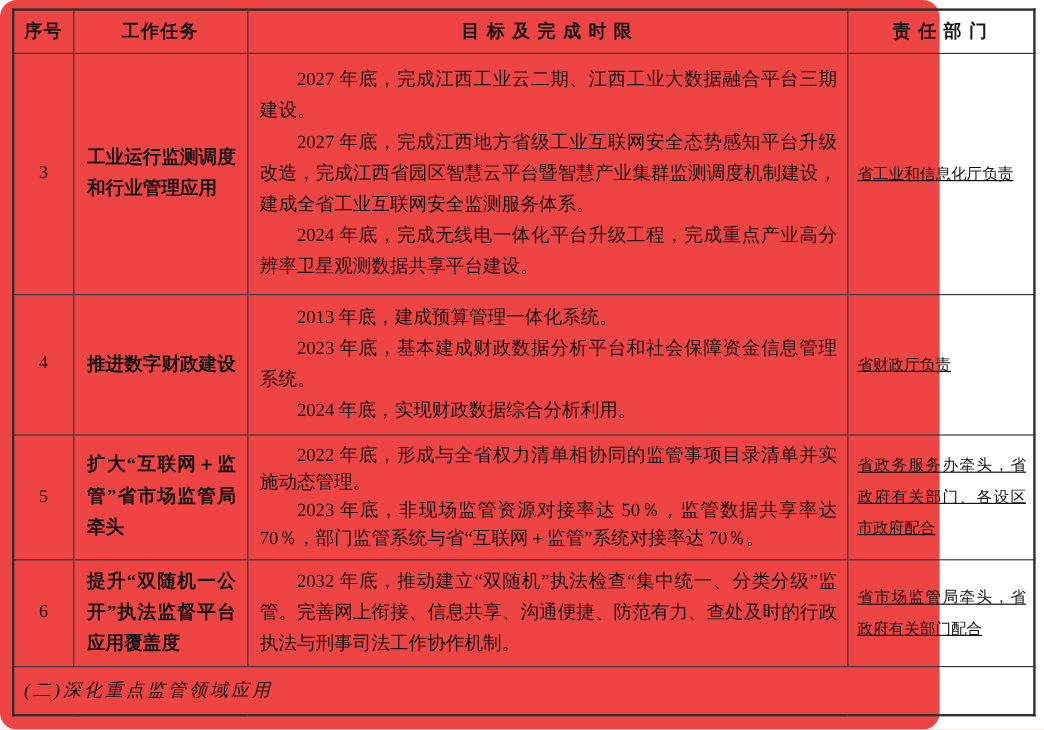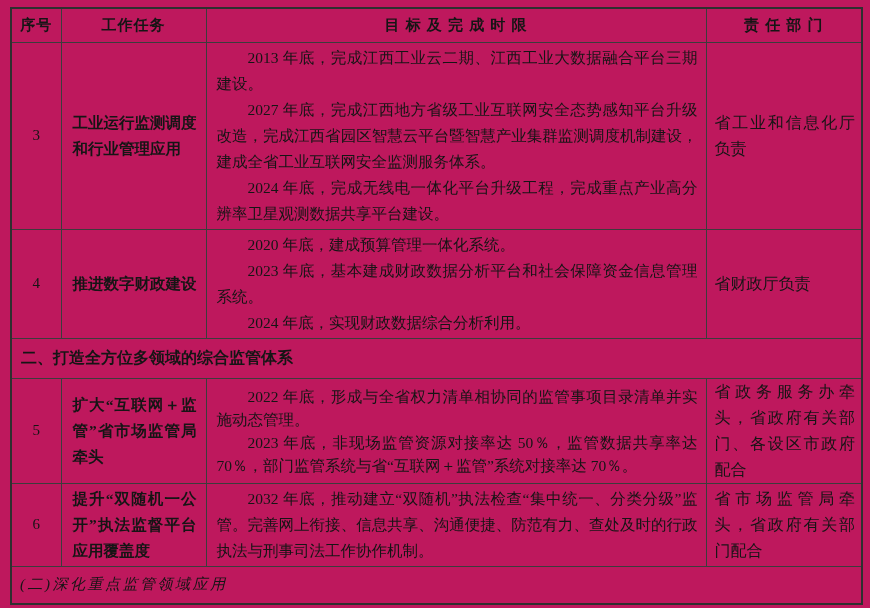--- a/index.html
+++ b/index.html
@@ -5,22 +5,23 @@
   * { box-sizing: border-box; margin: 0; padding: 0; }
   html, body {
     width: 870px; height: 608px;
     background: #ffffff;
     font-family: "Liberation Serif", "DejaVu Serif", serif;
     color: #151515;
     overflow: hidden;
   }
   .page {
     position: relative;
-    width: 870px; height: 608px;
-    background: #be185d;
+    width: 783px; height: 608px;
+    background: #ef4444;
+    border-radius: 14px;
   }
   table.doc-table {
     position: absolute;
     left: 10px; top: 7px;
     width: 851px; height: 590px;
     border-collapse: collapse;
     table-layout: fixed;
     border: 2px solid #2f2f2f;
   }
   col.c1 { width: 50px; }
@@ -64,23 +65,24 @@
   }
   td.cell-goals p {
     margin: 0;
     text-indent: 2em;
     text-align: justify;
     line-height: 26px;
   }
   tr.row-r5 td.cell-goals p { line-height: 23px; }
   td.cell-dept {
     padding: 0 6px 0 8px;
-    font-size: 16px;
+    font-size: 13px;
     line-height: 26px;
     text-align: justify;
+    text-decoration: underline;
   }
   td.cell-section-major {
     font-family: "Liberation Sans", "DejaVu Sans", sans-serif;
     font-weight: 700;
     font-size: 16px;
     padding-left: 9px;
     text-align: left;
   }
   td.cell-section-minor {
     font-style: italic;
@@ -107,41 +109,38 @@
       <th>序号</th>
       <th>工作任务</th>
       <th>目 标 及 完 成 时 限</th>
       <th>责 任 部 门</th>
     </tr>
 
     <tr class="row-r3">
       <td class="cell-num">3</td>
       <td class="cell-task">工业运行监测调度和行业管理应用</td>
       <td class="cell-goals">
-        <p>2013 年底，完成江西工业云二期、江西工业大数据融合平台三期建设。</p>
+        <p>2027 年底，完成江西工业云二期、江西工业大数据融合平台三期建设。</p>
         <p>2027 年底，完成江西地方省级工业互联网安全态势感知平台升级改造，完成江西省园区智慧云平台暨智慧产业集群监测调度机制建设，建成全省工业互联网安全监测服务体系。</p>
         <p>2024 年底，完成无线电一体化平台升级工程，完成重点产业高分辨率卫星观测数据共享平台建设。</p>
       </td>
       <td class="cell-dept">省工业和信息化厅负责</td>
     </tr>
 
     <tr class="row-r4">
       <td class="cell-num">4</td>
       <td class="cell-task">推进数字财政建设</td>
       <td class="cell-goals">
-        <p>2020 年底，建成预算管理一体化系统。</p>
+        <p>2013 年底，建成预算管理一体化系统。</p>
         <p>2023 年底，基本建成财政数据分析平台和社会保障资金信息管理系统。</p>
         <p>2024 年底，实现财政数据综合分析利用。</p>
       </td>
       <td class="cell-dept">省财政厅负责</td>
     </tr>
 
-    <tr class="row-sec-major">
-      <td class="cell-section-major" colspan="4">二、打造全方位多领域的综合监管体系</td>
-    </tr>
 
 
     <tr class="row-r5">
       <td class="cell-num">5</td>
       <td class="cell-task">扩大“互联网＋监管”省市场监管局牵头</td>
       <td class="cell-goals">
         <p>2022 年底，形成与全省权力清单相协同的监管事项目录清单并实施动态管理。</p>
         <p>2023 年底，非现场监管资源对接率达 50％，监管数据共享率达 70％，部门监管系统与省“互联网＋监管”系统对接率达 70％。</p>
       </td>
       <td class="cell-dept">省政务服务办牵头，省政府有关部门、各设区市政府配合</td>

